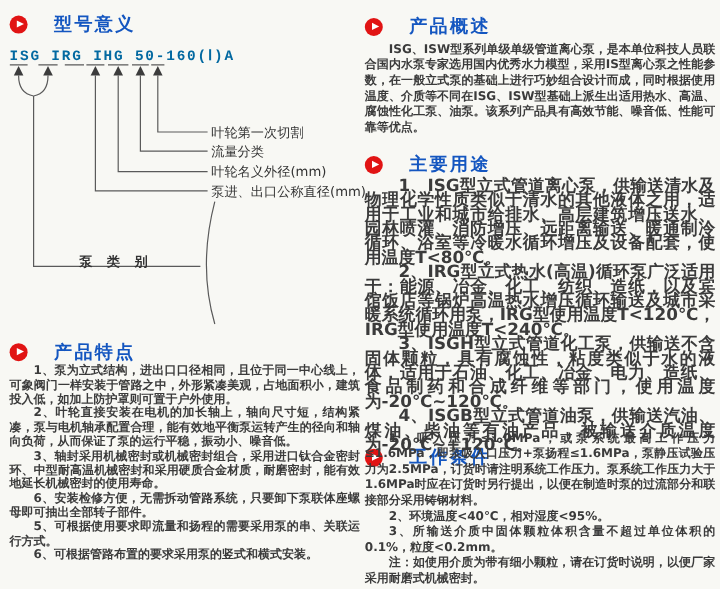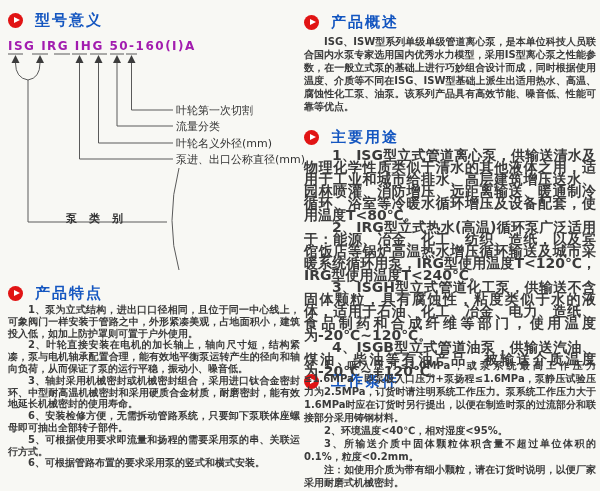--- a/index.html
+++ b/index.html
@@ -8,29 +8,29 @@
     font-family:"DejaVu Sans","Liberation Sans",sans-serif;
     background:#f7f7f3;
     color:#3d3d3d;
     overflow:hidden;
   }
   .page { position:relative; width:600px; height:491px; background:#f8f8f4; }
   .col { position:absolute; top:8px; }
   .col-left  { left:8px;  width:292px; height:478px; }
   .col-right { left:304px; width:292px; height:478px; }
 
-  .sec-header { position:absolute; display:flex; align-items:center; gap:12px; height:20px; }
+  .sec-header { position:absolute; display:flex; align-items:center; gap:22px; height:20px; }
   .sec-icon { width:15px; height:15px; border-radius:50%; background:#e11414;
               display:flex; align-items:center; justify-content:center; flex:0 0 15px; }
   .sec-icon .tri { width:0; height:0; border-top:3.5px solid transparent;
                    border-bottom:3.5px solid transparent; border-left:6px solid #fff; margin-left:2px; }
   .sec-title { font-size:15px; font-weight:bold; color:#1456c0; letter-spacing:2px; white-space:nowrap; }
 
   .model-code { position:absolute; left:0; top:31px; font-size:12px; font-weight:bold;
-                color:#a21caf; letter-spacing:1.5px; white-space:nowrap; }
+                color:#0369a1; letter-spacing:1.5px; white-space:nowrap;font-family:Liberation Mono, monospace; }
   .diagram-svg { position:absolute; left:0; top:45px; }
 
   .diag-label { position:absolute; font-size:11px; font-weight:normal; color:#333;
                 white-space:nowrap; line-height:11px; }
   .pump-list { position:absolute; left:168px; top:162px; font-size:10px; font-weight:bold;
                color:#333; line-height:13px; white-space:nowrap; }
   .category-label { position:absolute; left:58px; top:203px; font-size:11px; font-weight:bold;
                     color:#333; letter-spacing:12px; white-space:nowrap; }
 
   .body-text { position:absolute; left:0; text-align:justify; font-weight:600; color:#3b3b3b; }

